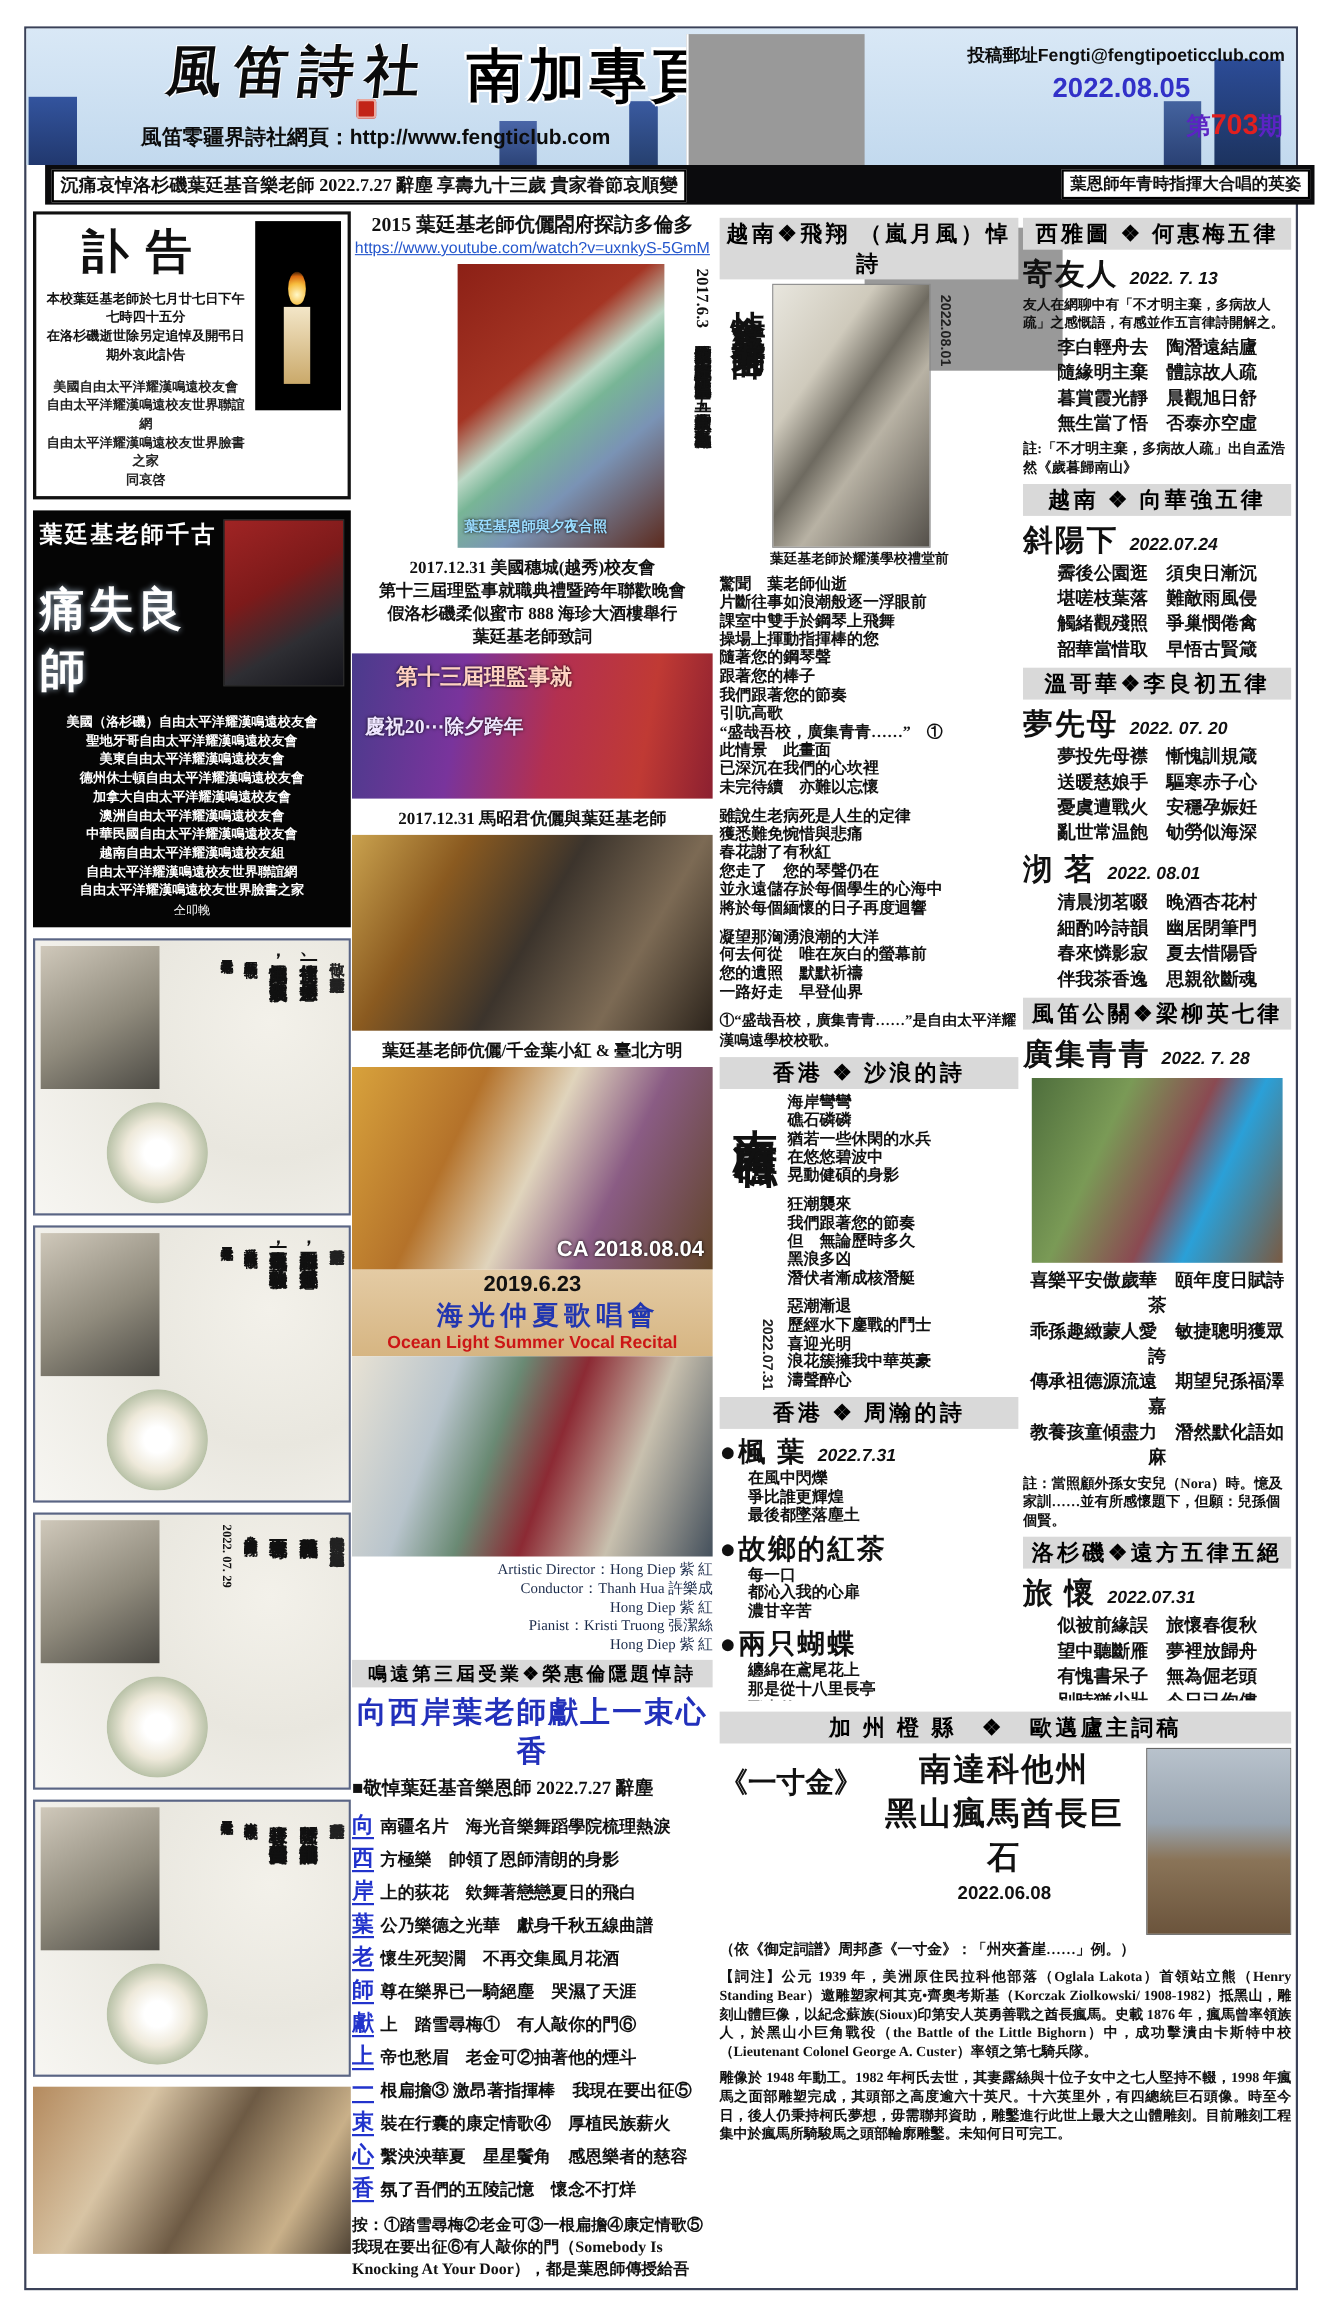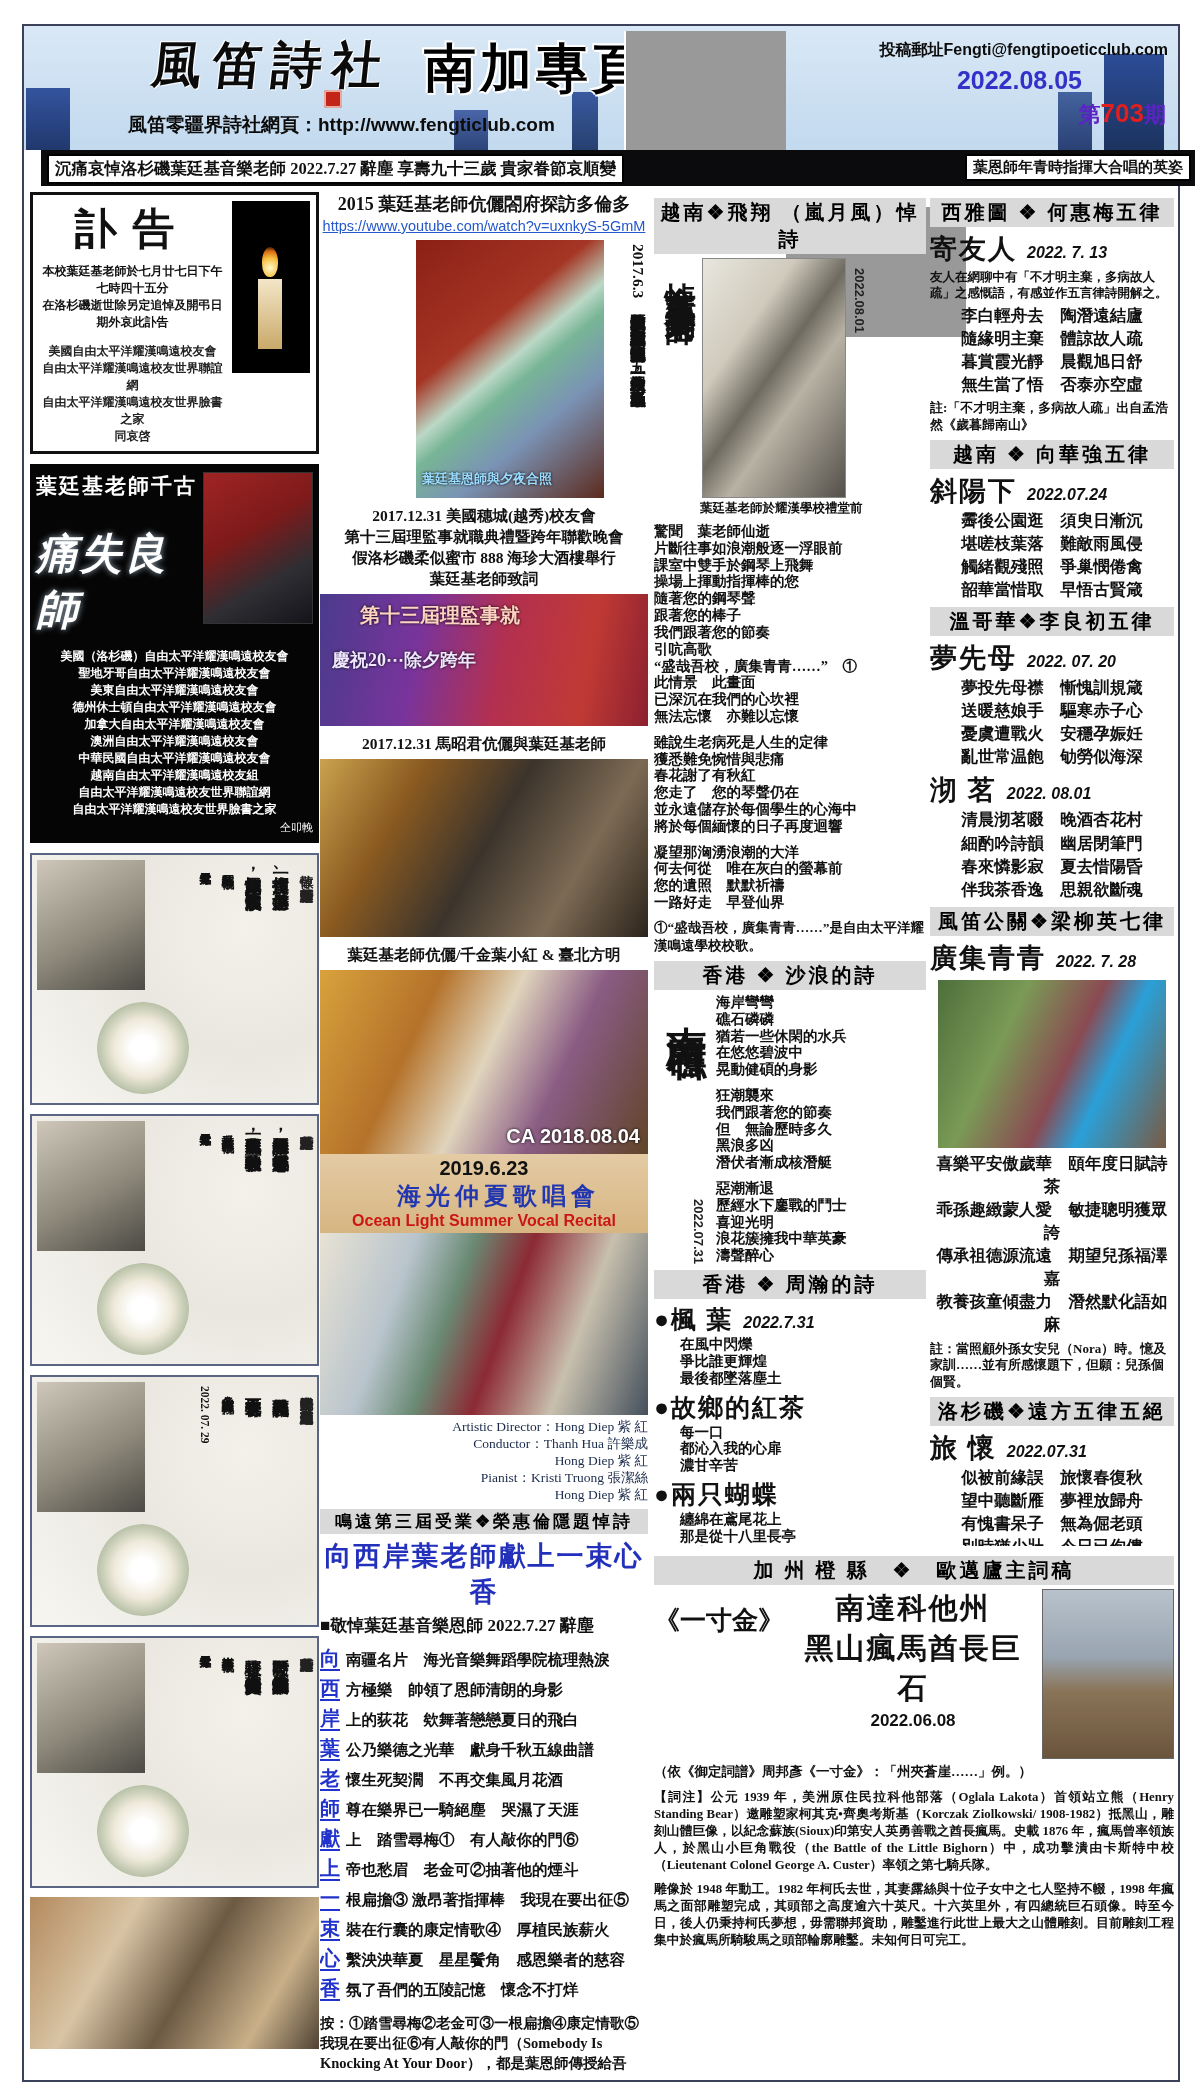--- a/index.html
+++ b/index.html
@@ -60,24 +60,24 @@
   .obit-orgs{font-family:"Liberation Serif",serif;font-weight:bold;font-size:12px;color:#222;margin-top:12px;}
   .candleimg{width:78px;height:172px;background:#000;position:relative;flex:none;}
   .flame{position:absolute;left:30px;top:46px;width:16px;height:30px;border-radius:50% 50% 45% 45%;
          background:radial-gradient(circle at 50% 70%,#fff8c9 0%,#f7bd3e 45%,#d96a10 75%,rgba(0,0,0,0) 100%);}
   .wax{position:absolute;left:26px;top:78px;width:24px;height:70px;background:linear-gradient(#f3e6c8,#caa96a);}
   .blackbox{background:#050505;color:#fff;padding:8px 6px;margin-bottom:10px;}
   .bb-top{display:flex;gap:6px;}
   .bb-titles{flex:1;}
   .bb-title{font-family:"Liberation Serif",serif;font-size:21px;font-weight:bold;letter-spacing:2px;}
   .bb-big{font-family:"Liberation Serif",serif;font-size:42px;font-weight:900;margin-top:26px;
-          text-shadow:0 0 6px #9ab;letter-spacing:2px;font-style:italic;}
+          text-shadow:0 0 6px #9ab;letter-spacing:2px;}
   .bb-photo{width:108px;height:150px;flex:none;background:linear-gradient(150deg,#a02424 0%,#7d1a1a 40%,#2e2e33 70%,#14141a 100%);border:1px solid #333;}
   .bb-orgs{text-align:center;font-size:12px;font-weight:bold;margin-top:10px;font-family:"Liberation Serif",serif;}
-  .bb-sign{text-align:right;font-size:11px;margin-top:2px;}
+  .bb-sign{text-align:center;font-size:11px;margin-top:2px;}
   .mcard{border:2px solid #5a6584;margin-bottom:9px;height:238px;display:flex;padding:5px;gap:4px;
          background:radial-gradient(circle at 75% 30%,#f3f1ea 0%,#e9e7df 45%,#f7f6f2 100%);}
   .mc-photo{width:108px;height:130px;flex:none;background:linear-gradient(150deg,#cfc8ba,#8f8a7c 55%,#4c4a44);}
   .mc-flower{position:absolute;left:60px;bottom:4px;width:92px;height:92px;border-radius:50%;
          background:radial-gradient(circle,#fff 18%,#eee9da 45%,#b9c2a8 70%,rgba(0,0,0,0) 72%);}
   .mc-left{position:relative;flex:none;width:150px;}
   .mc-text{flex:1;writing-mode:vertical-rl;font-family:"Liberation Serif",serif;
            font-weight:bold;text-align:start;padding-top:4px;line-height:1.25;}
   .mc-title{font-size:13.5px;color:#222;margin-bottom:6px;}
   .mc-couplet{font-size:16.5px;}
@@ -352,21 +352,21 @@
           <div class="pl">片斷往事如浪潮般逐一浮眼前</div>
           <div class="pl">課室中雙手於鋼琴上飛舞</div>
           <div class="pl">操場上揮動指揮棒的您</div>
           <div class="pl">隨著您的鋼琴聲</div>
           <div class="pl">跟著您的棒子</div>
           <div class="pl">我們跟著您的節奏</div>
           <div class="pl">引吭高歌</div>
           <div class="pl">“盛哉吾校，廣集青青……”　①</div>
           <div class="pl">此情景　此畫面</div>
           <div class="pl">已深沉在我們的心坎裡</div>
-          <div class="pl">無法忘懷　亦難以忘懷</div>
+          <div class="pl">未完待續　亦難以忘懷</div>
           <div class="pl"></div>
           <div class="pl">雖說生老病死是人生的定律</div>
           <div class="pl">獲悉難免惋惜與悲痛</div>
           <div class="pl">春花謝了有秋紅</div>
           <div class="pl">您走了　您的琴聲仍在</div>
           <div class="pl">並永遠儲存於每個學生的心海中</div>
           <div class="pl">將於每個緬懷的日子再度迴響</div>
           <div class="pl"></div>
           <div class="pl">凝望那洶湧浪潮的大洋</div>
           <div class="pl">何去何從　唯在灰白的螢幕前</div>

